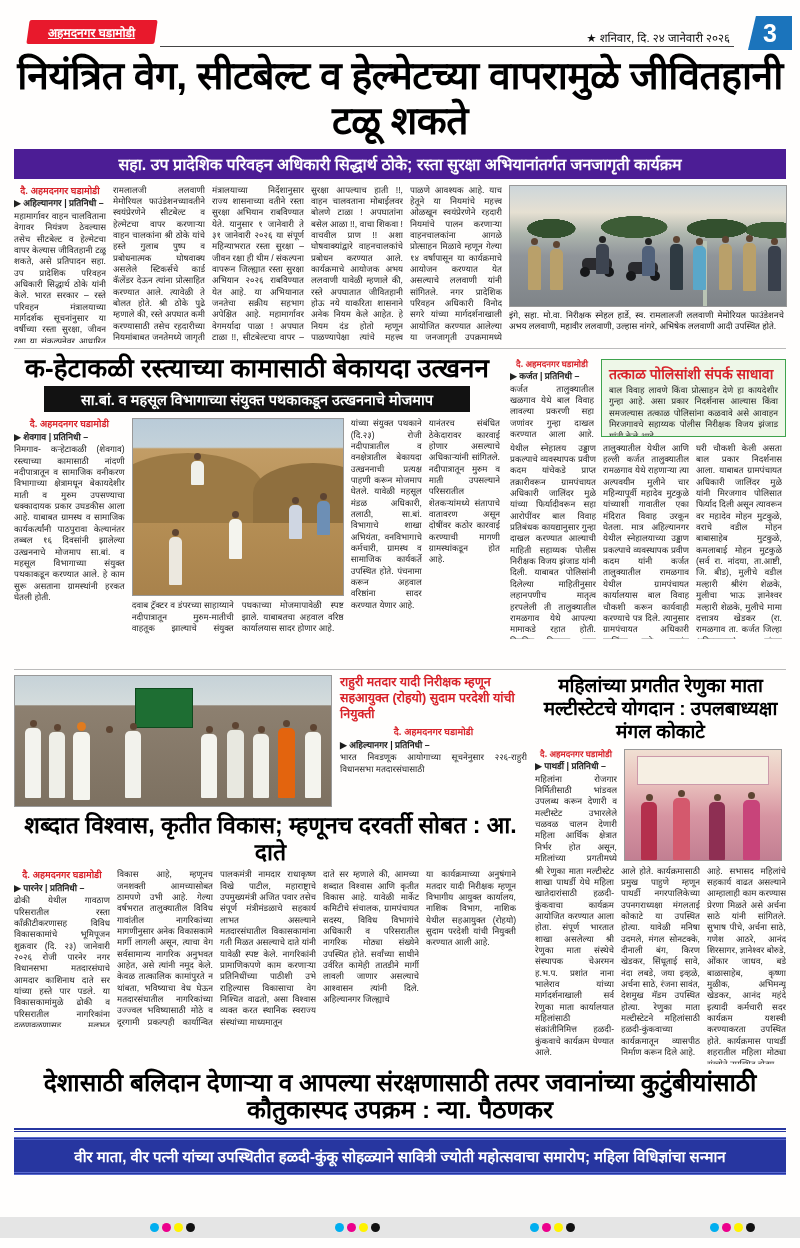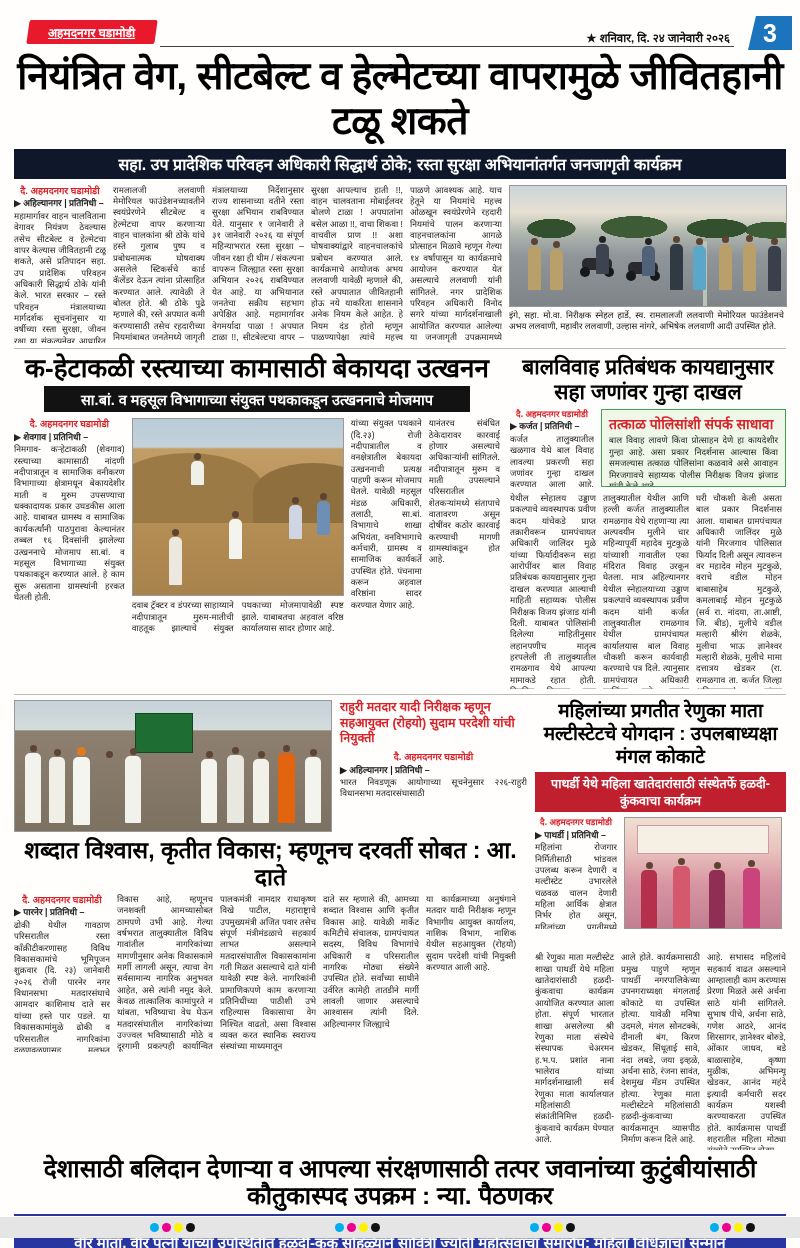--- a/index.html
+++ b/index.html
@@ -14,32 +14,32 @@
   
   .masthead { position:relative; height:54px; }
   .brand-box {
     position:absolute; left:28px; top:20px; width:128px; height:24px;
     background:#e8192c; color:#fff; font-weight:bold; font-size:12px;
     display:flex; align-items:center; justify-content:center;
     transform:skewX(-8deg); border-radius:2px;
   }
   .brand-box span { transform:skewX(8deg); text-decoration:underline; white-space:nowrap; }
   .masthead-rule { position:absolute; left:160px; right:66px; top:46px; border-top:1.6px solid #444; }
-  .date-line { position:absolute; right:70px; top:30px; font-weight:bold; font-size:11.5px; color:#111; white-space:nowrap; }
+  .date-line { position:absolute; right:70px; top:30px; font-weight:normal; font-size:11.5px; color:#111; white-space:nowrap; }
   .page-num-box {
     position:absolute; right:8px; top:16px; width:44px; height:34px;
     background:#1b74bc; color:#fff; font-weight:bold; font-size:25px;
     display:flex; align-items:center; justify-content:center;
     clip-path:polygon(18% 0, 100% 0, 100% 100%, 0 100%);
   }
 
   
   .h1 { font-size:39px; line-height:1.15; font-weight:bold; text-align:center; color:#000; letter-spacing:-0.5px; }
   .bar { color:#fff; font-weight:bold; text-align:center; }
-  .bar.green { background:#0f172a; font-size:16px; padding:4px 6px; margin-top:5px; }
+  .bar.green { background:#4c1d95; font-size:16px; padding:4px 6px; margin-top:5px; }
   .h2 { font-size:26px; font-weight:bold; text-align:center; color:#000; line-height:1.1; }
   .bar.black { background:#121212; font-size:14.5px; padding:3px 6px; margin:4px 30px 6px 30px; }
   .h3 { font-size:21px; font-weight:bold; text-align:center; line-height:1.2; color:#000; }
   .h4 { font-size:23px; font-weight:bold; text-align:center; line-height:1.15; color:#000; }
   .bar.maroon { background:#c01f2e; font-size:12.5px; padding:3px 4px; margin-top:4px; }
   .bar.blue { background:#2736a0; font-size:15px; padding:6px 8px; border-top:3px double #5a6ad0; border-bottom:3px double #5a6ad0; }
   .h5 { font-size:24.5px; font-weight:bold; text-align:center; line-height:1.1; color:#000; }
 
   
   .col { font-size:8.6px; line-height:1.32; text-align:justify; overflow:hidden; color:#222; }
@@ -208,21 +208,20 @@
                 </div>
             </div>
             <div class="col" style="width:212px; height:60px; column-count:2; column-gap:8px; margin-top:4px;">दवाब ट्रॅक्टर व डंपरच्या साहाय्याने नदीपात्रातून मुरुम-मातीची वाहतूक झाल्याचे संयुक्त पथकाच्या मोजमापावेळी स्पष्ट झाले. याबाबतचा अहवाल वरिष्ठ कार्यालयास सादर होणार आहे.</div>
           </div>
           <div class="col" style="width:72px; height:246px;">यांच्या संयुक्त पथकाने (दि.२३) रोजी नदीपात्रातील व वनक्षेत्रातील बेकायदा उत्खननाची प्रत्यक्ष पाहणी करून मोजमाप घेतले. यावेळी महसूल मंडळ अधिकारी, तलाठी, सा.बां. विभागाचे शाखा अभियंता, वनविभागाचे कर्मचारी, ग्रामस्थ व सामाजिक कार्यकर्ते उपस्थित होते. पंचनामा करून अहवाल वरिष्ठांना सादर करण्यात येणार आहे.</div>
           <div class="col" style="width:72px; height:246px;">यानंतरच संबंधित ठेकेदारावर कारवाई होणार असल्याचे अधिकाऱ्यांनी सांगितले. नदीपात्रातून मुरुम व माती उपसल्याने परिसरातील शेतकऱ्यांमध्ये संतापाचे वातावरण असून दोषींवर कठोर कारवाई करण्याची मागणी ग्रामस्थांकडून होत आहे.</div>
         </div>
       </div>
 
       <div style="width:276px;">
-        <div class="h3">बालविवाह प्रतिबंधक कायद्यानुसार सहा जणांवर गुन्हा दाखल</div>
         <div class="row gap" style="margin-top:5px;">
           <div class="col" style="width:84px; height:78px;">
             <div class="credit" style="font-size:8.6px;">दै. अहमदनगर घडामोडी</div>
             <div class="byline">▶ कर्जत | प्रतिनिधी –</div>
             <span>कर्जत तालुक्यातील खळगाव येथे बाल विवाह लावल्या प्रकरणी सहा जणांवर गुन्हा दाखल करण्यात आला आहे. अहिल्यानगर</span>
           </div>
           <div class="green-box" style="width:185px; height:78px; overflow:hidden;">
             <div class="t">तत्काळ पोलिसांशी संपर्क साधावा</div>
             <div class="b">बाल विवाह लावणे किंवा प्रोत्साहन देणे हा कायदेशीर गुन्हा आहे. असा प्रकार निदर्शनास आल्यास किंवा समजल्यास तत्काळ पोलिसांना कळवावे असे आवाहन मिरजगावचे सहाय्यक पोलीस निरीक्षक विजय झंजाड यांनी केले आहे.</div>
           </div>
@@ -303,21 +302,20 @@
           </div>
           <div class="col" style="width:96px; height:158px;">विकास आहे, म्हणूनच जनशक्ती आमच्यासोबत ठामपणे उभी आहे. गेल्या वर्षभरात तालुक्यातील विविध गावांतील नागरिकांच्या मागणीनुसार अनेक विकासकामे मार्गी लागली असून, त्याचा वेग सर्वसामान्य नागरिक अनुभवत आहेत, असे त्यांनी नमूद केले. केवळ तात्कालिक कामांपुरते न थांबता, भविष्याचा वेध घेऊन मतदारसंघातील नागरिकांच्या उज्ज्वल भविष्यासाठी मोठे व दूरगामी प्रकल्पही कार्यान्वित होत असल्याचे त्यांनी अधोरेखित केले.</div>
           <div class="col" style="width:96px; height:158px;">पालकमंत्री नामदार राधाकृष्ण विखे पाटील, महाराष्ट्राचे उपमुख्यमंत्री अजित पवार तसेच संपूर्ण मंत्रीमंडळाचे सहकार्य लाभत असल्याने मतदारसंघातील विकासकामांना गती मिळत असल्याचे दाते यांनी यावेळी स्पष्ट केले. नागरिकांनी प्रामाणिकपणे काम करणाऱ्या प्रतिनिधींच्या पाठीशी उभे राहिल्यास विकासाचा वेग निश्चित वाढतो, असा विश्वास व्यक्त करत स्थानिक स्वराज्य संस्थांच्या माध्यमातून</div>
           <div class="col" style="width:96px; height:158px;">दाते सर म्हणाले की, आमच्या शब्दात विश्वास आणि कृतीत विकास आहे. यावेळी मार्केट कमिटीचे संचालक, ग्रामपंचायत सदस्य, विविध विभागांचे अधिकारी व परिसरातील नागरिक मोठ्या संख्येने उपस्थित होते. सर्वांच्या साथीने उर्वरित कामेही तातडीने मार्गी लावली जाणार असल्याचे आश्वासन त्यांनी दिले. अहिल्यानगर जिल्ह्याचे</div>
           <div class="col" style="width:90px; height:158px;">या कार्यक्रमाच्या अनुषंगाने मतदार यादी निरीक्षक म्हणून विभागीय आयुक्त कार्यालय, नाशिक विभाग, नाशिक येथील सहआयुक्त (रोहयो) सुदाम परदेशी यांची नियुक्ती करण्यात आली आहे.</div>
         </div>
       </div>
 
       <div style="width:251px;">
         <div class="h3" style="font-size:19px;">महिलांच्या प्रगतीत रेणुका माता मल्टीस्टेटचे योगदान : उपलबाध्यक्षा मंगल कोकाटे</div>
-        <div class="bar maroon">पाथर्डी येथे महिला खातेदारांसाठी संस्थेतर्फे हळदी-कुंकवाचा कार्यक्रम</div>
         <div class="row gap" style="margin-top:5px;">
           <div class="col" style="width:82px; height:112px;">
             <div class="credit" style="font-size:8.6px;">दै. अहमदनगर घडामोडी</div>
             <div class="byline">▶ पाथर्डी | प्रतिनिधी –</div>
             <span>महिलांना रोजगार निर्मितीसाठी भांडवल उपलब्ध करून देणारी व मल्टीस्टेट उभारलेले चळवळ चालन देणारी महिला आर्थिक क्षेत्रात निर्भर होत असून, महिलांच्या प्रगतीमध्ये आणि संस्थांचे योगदान मोलाचे आहे.</span>
           </div>
           <div class="photo ph-pink" style="width:158px; height:112px;">
             <div class="banner"></div>
             <div class="fig" style="left:16px; top:44px;">
                 <div class="hd"></div>
@@ -330,21 +328,21 @@
             <div class="fig" style="left:84px; top:44px;">
                 <div class="hd"></div>
                 <div class="bd" style="background:#8e2f53; height:58px; width:16px;"></div>
               </div>
             <div class="fig" style="left:118px; top:42px;">
                 <div class="hd"></div>
                 <div class="bd" style="background:#c8447a; height:60px; width:17px;"></div>
               </div>
           </div>
         </div>
-        <div class="row gap" style="margin-top:23px;justify-content:space-between;">
+        <div class="row gap" style="margin-top:5px;justify-content:space-between;">
           <div class="col" style="width:79px; height:198px;">श्री रेणुका माता मल्टीस्टेट शाखा पाथर्डी येथे महिला खातेदारांसाठी हळदी-कुंकवाचा कार्यक्रम आयोजित करण्यात आला होता. संपूर्ण भारतात शाखा असलेल्या श्री रेणुका माता संस्थेचे संस्थापक चेअरमन ह.भ.प. प्रशांत नाना भालेराव यांच्या मार्गदर्शनाखाली सर्व रेणुका माता कार्यालयात महिलांसाठी संक्रांतीनिमित्त हळदी-कुंकवाचे कार्यक्रम घेण्यात आले.</div>
           <div class="col" style="width:79px; height:198px;">आले होते. कार्यक्रमासाठी प्रमुख पाहुणे म्हणून पाथर्डी नगरपालिकेच्या उपनगराध्यक्षा मंगलताई कोकाटे या उपस्थित होत्या. यावेळी मनिषा उदमले, मंगल सोनटक्के, दीनाली बंग, किरण खेडकर, सिंधूताई सावे, नंदा लबडे, जया इव्हळे, अर्चना साठे, रंजना सावंत, देशमुख मॅडम उपस्थित होत्या. रेणुका माता मल्टीस्टेटने महिलांसाठी हळदी-कुंकवाच्या कार्यक्रमातून व्यासपीठ निर्माण करून दिले आहे.</div>
           <div class="col" style="width:79px; height:198px;">आहे. सभासद महिलांचे सहकार्य वाढत असल्याने आम्हालाही काम करण्यास प्रेरणा मिळते असे अर्चना साठे यांनी सांगितले. सुभाष पीचे, अर्चना साठे, गणेश आठरे, आनंद शिरसागर, ज्ञानेश्वर बोरुडे, ओंकार जाधव, बडे बाळासाहेब, कृष्णा मुळीक, अभिमन्यू खेडकर, आनंद महंदे इत्यादी कर्मचारी सदर कार्यक्रम यशस्वी करण्याकरता उपस्थित होते. कार्यक्रमास पाथर्डी शहरातील महिला मोठ्या संख्येने उपस्थित होत्या.</div>
         </div>
       </div>
     </div>
 
     <div class="h5" style="margin-top:6px;">देशासाठी बलिदान देणाऱ्या व आपल्या संरक्षणासाठी तत्पर जवानांच्या कुटुंबीयांसाठी कौतुकास्पद उपक्रम : न्या. पैठणकर</div>
     <div class="rule-blue"></div>
     <div class="bar blue">वीर माता, वीर पत्नी यांच्या उपस्थितीत हळदी-कुंकू सोहळ्याने सावित्री ज्योती महोत्सवाचा समारोप; महिला विधिज्ञांचा सन्मान</div>

